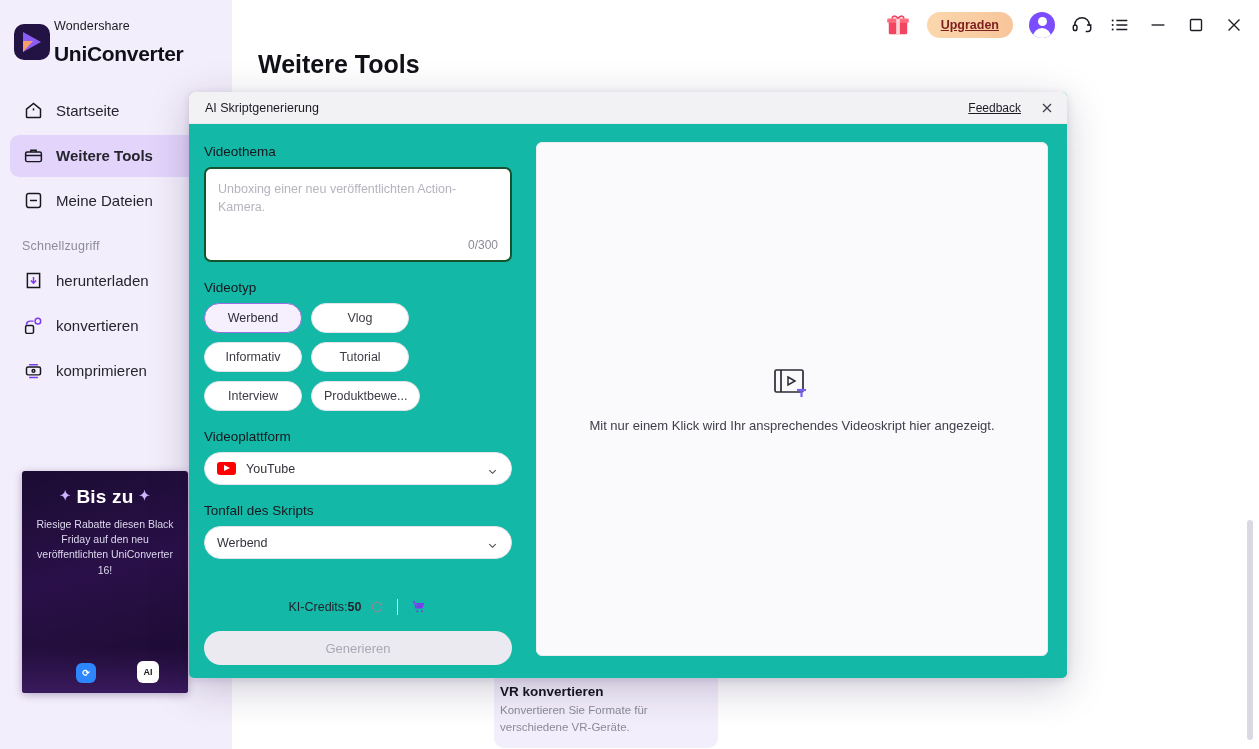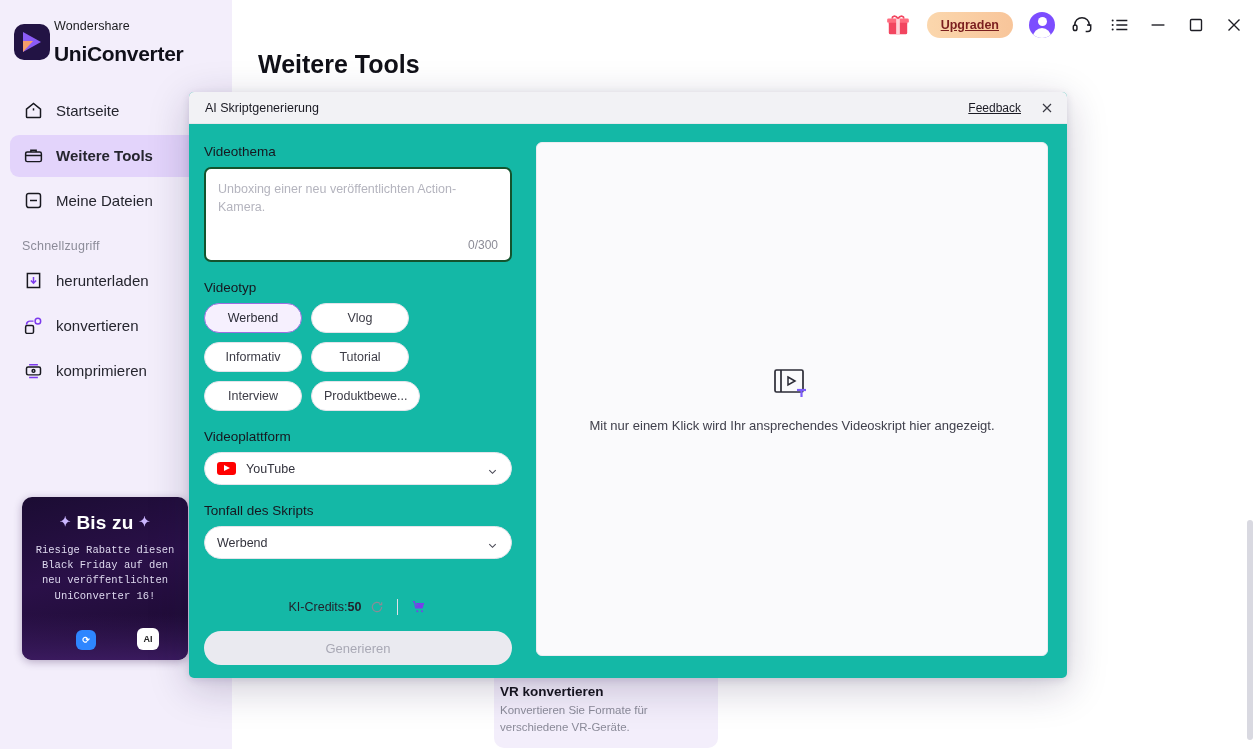--- a/index.html
+++ b/index.html
@@ -48,39 +48,39 @@
   .nav-item.active { background: #e3d4fb; font-weight: bold; }
   .nav-ico { width: 21px; height: 21px; flex: none; color: #18181f; }
   .nav-ico svg { display: block; }
 
   .qa-label {
     font-size: 12.5px; color: #8c8c99; padding: 14px 0 4px 22px; letter-spacing: .2px;
   }
 
   
   .promo {
-    position: absolute; left: 22px; top: 497px; width: 166px; height: 163px;
-    border-radius: 10px; overflow: hidden;
+    position: absolute; left: 22px; top: 471px; width: 166px; height: 222px;
+    border-radius: 3px; overflow: hidden;
     background: linear-gradient(165deg,#1b0c33 0%,#2a1048 45%,#1a0a2e 100%);
     box-shadow: 0 2px 8px rgba(40,10,70,.30);
   }
   .promo .p1 {
     margin-top: 15px; text-align: center; color: #fff;
     font-size: 19px; font-weight: bold; letter-spacing: .2px;
   }
   .promo .p1 .spark { color: #cbb6ff; font-size: 13px; vertical-align: 3px; }
   .promo .p2 {
     text-align: center; font-size: 24px; font-weight: bold; letter-spacing: -.4px;
     background: linear-gradient(90deg,#ff4fa3 0%,#c46cff 32%,#6fe8e0 58%,#ffffff 100%);
     -webkit-background-clip: text; background-clip: text; color: transparent;
     margin-top: -2px;
   }
   .promo .p3 {
     text-align: center; color: #ded9ef; font-size: 10.5px; line-height: 1.45;
-    margin-top: 9px; padding: 0 12px; font-family: Liberation Mono, monospace;
+    margin-top: 9px; padding: 0 12px;
   }
   .promo .cta {
     margin: 11px auto 0; width: 146px; height: 31px; border-radius: 16px;
     background: linear-gradient(90deg,#7a3bff 0%,#c23cff 48%,#ff4d7e 100%);
     color: #fff; font-size: 11.5px; font-weight: bold; font-style: italic;
     display: flex; align-items: center; justify-content: center; cursor: pointer;
   }
   .promo .gifts {
     position: absolute; left: 0; right: 0; bottom: 0; height: 46px;
     background: linear-gradient(0deg,#3a1a5e 0%,rgba(40,16,70,0) 100%);

